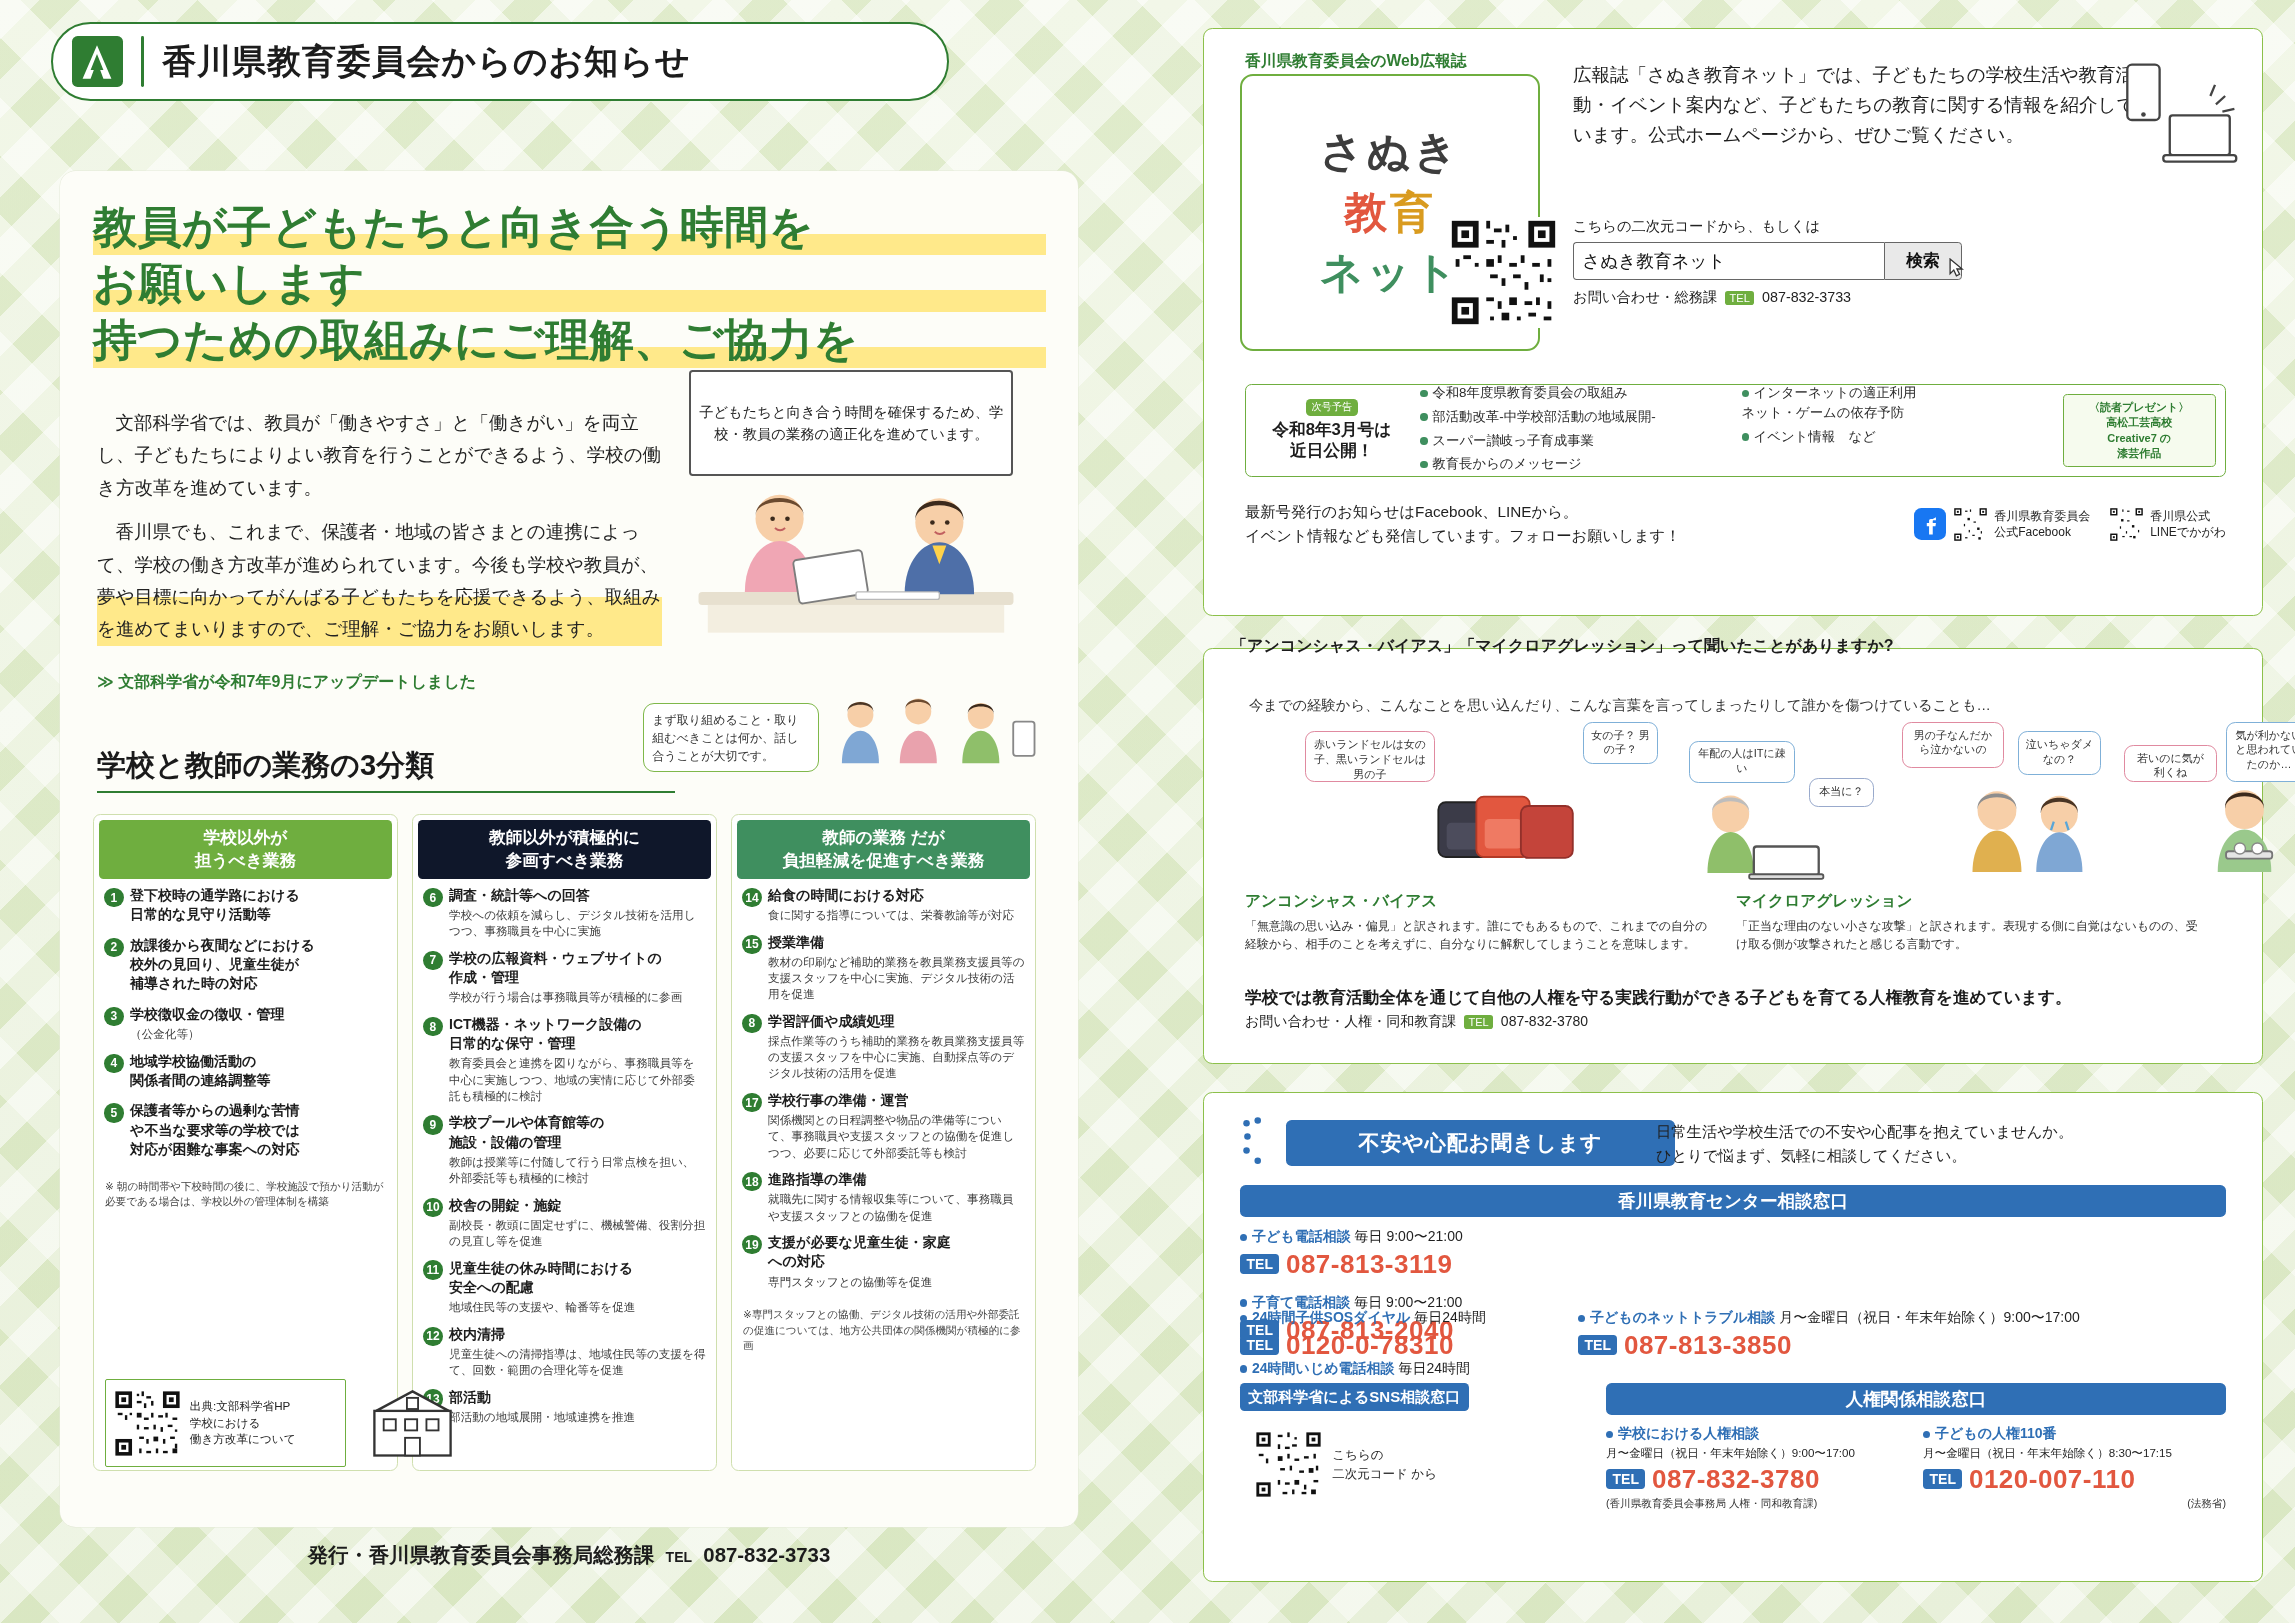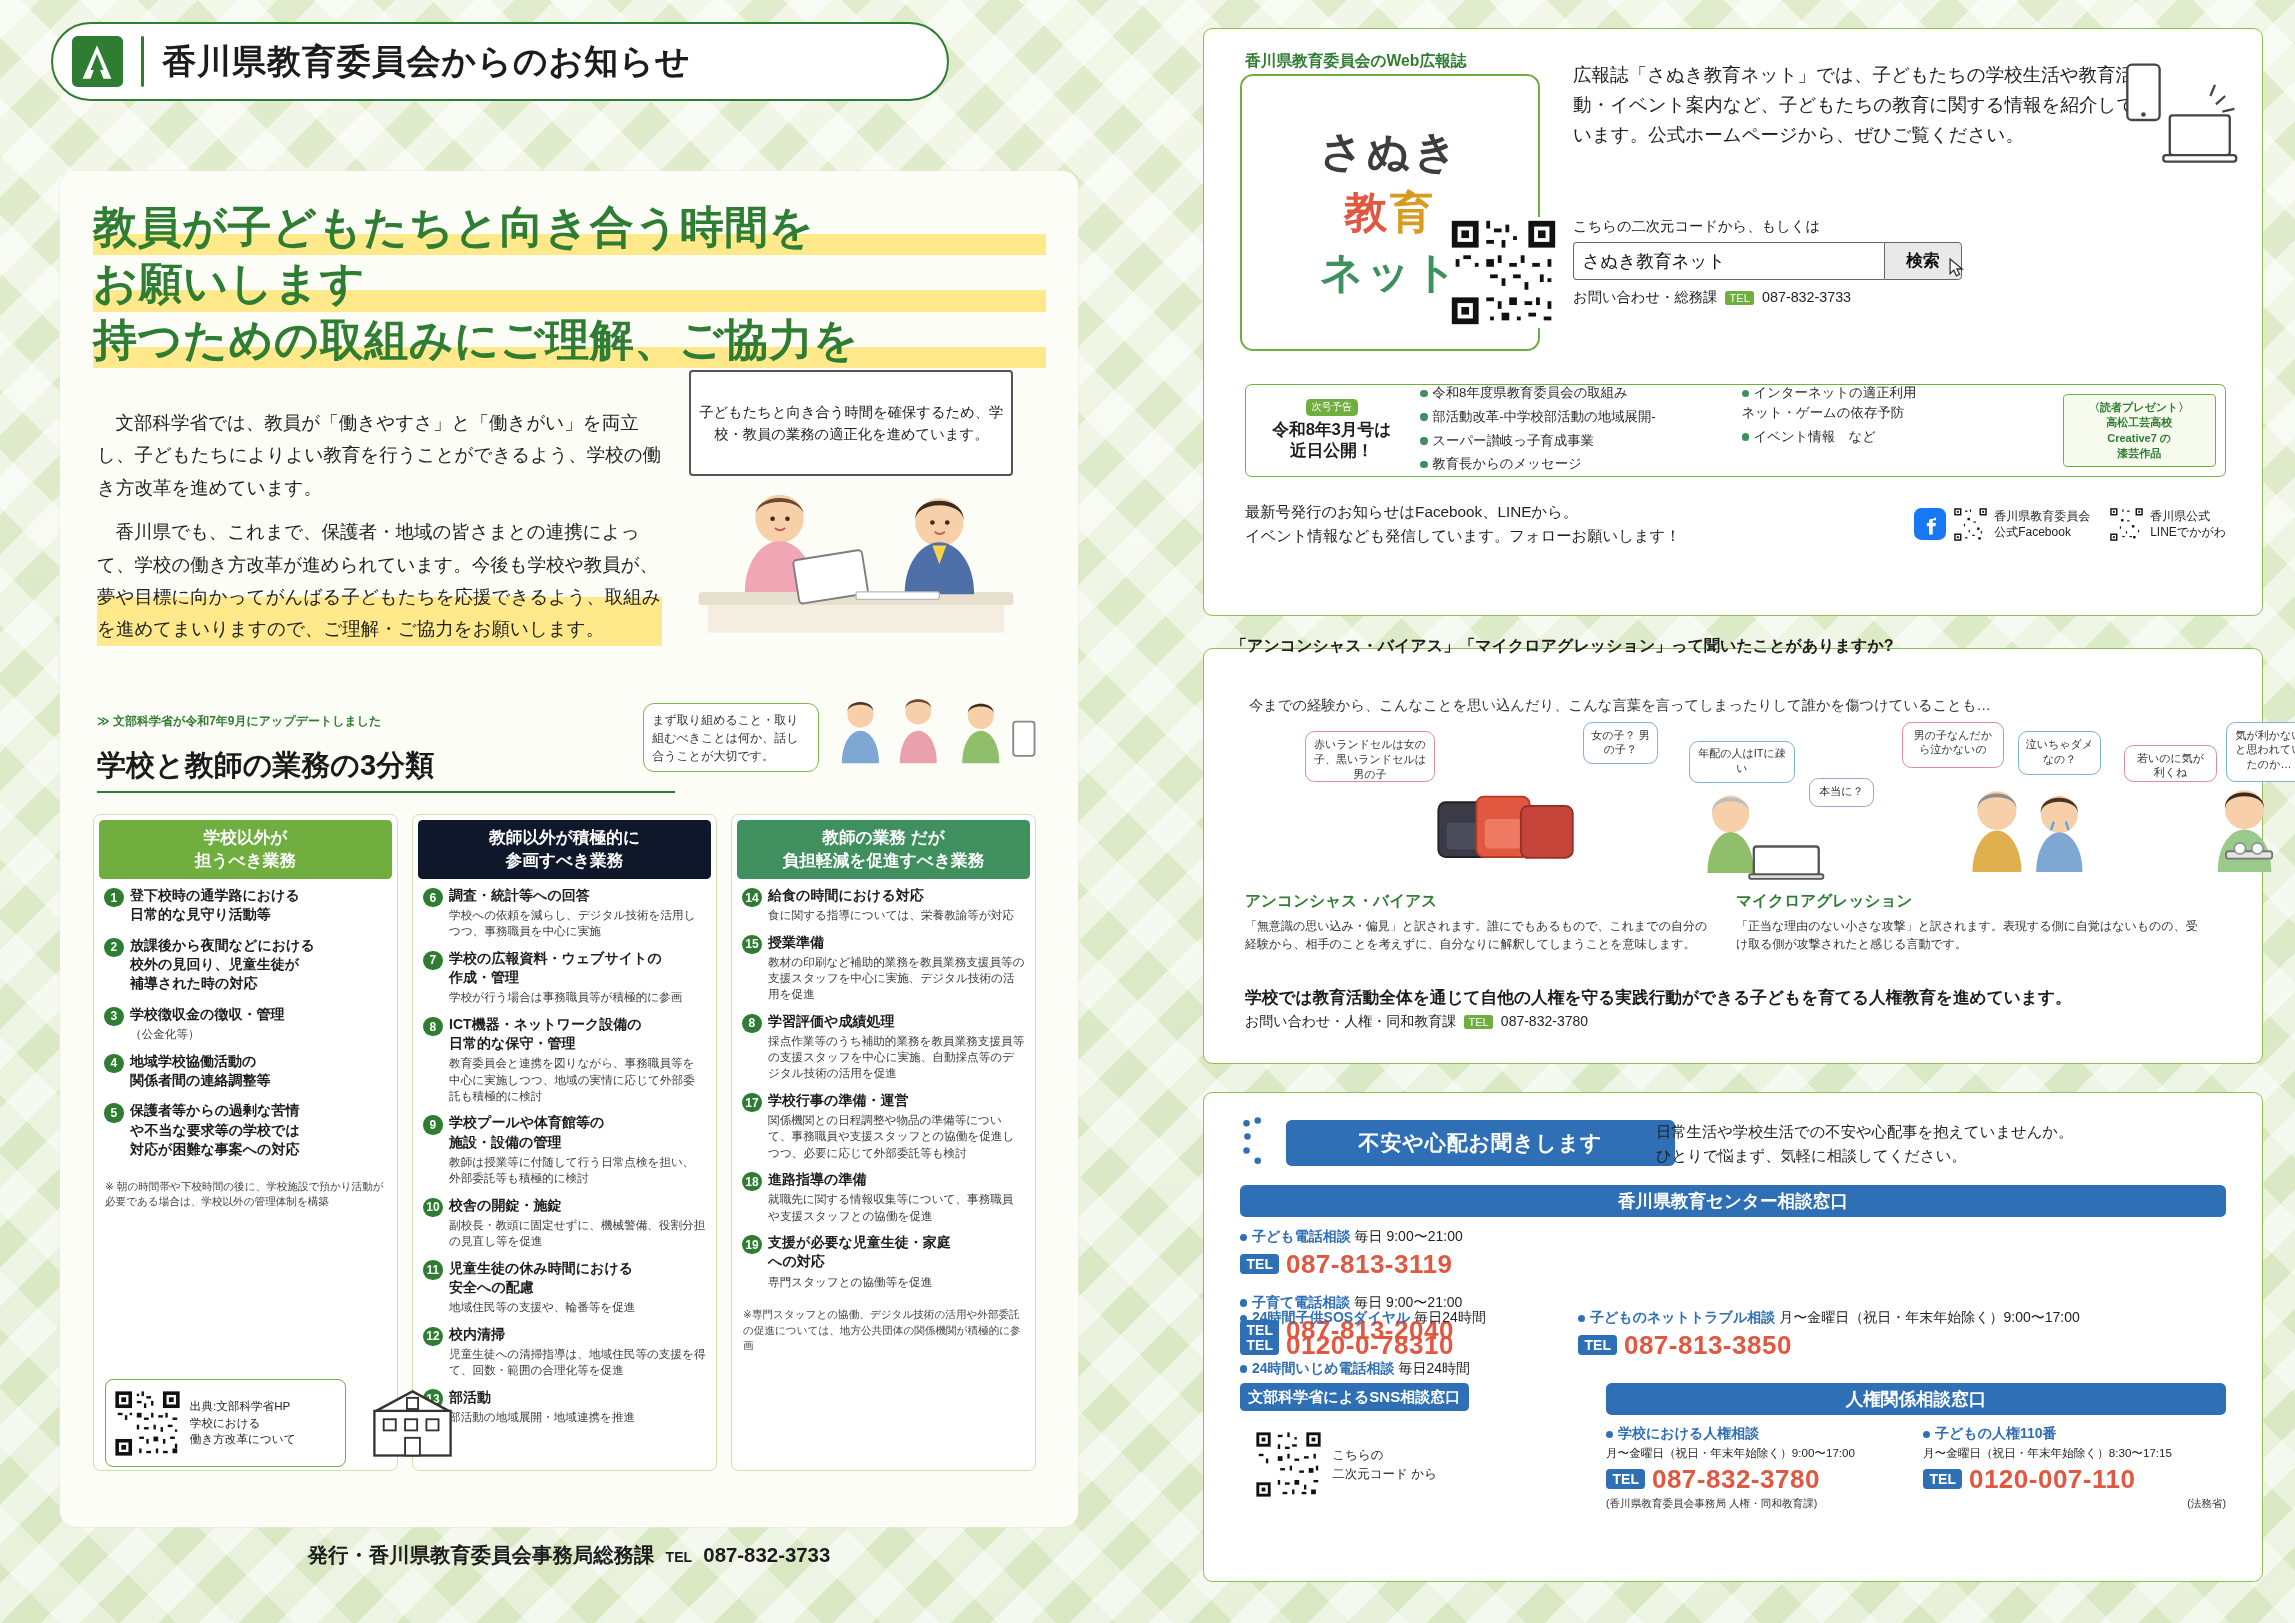--- a/index.html
+++ b/index.html
@@ -63,21 +63,21 @@
   }
   .whiteboard{
     position:absolute;left:9.3px;top:0;width:324px;height:106px;background:#fff;
     border:2.3px solid #555;border-radius:3.7px;display:flex;align-items:center;justify-content:center;
     text-align:center;font-size:14.3px;line-height:1.55;padding:5.6px;box-sizing:border-box;color:#222;
   }
   .teachers{position:absolute;left:0;top:106px;width:352px;height:167px;}
 
   
   .sub-note{
-    position:absolute;left:97px;top:713px;font-size:12px;color:#2f7d32;font-weight:bold;
+    position:absolute;left:97px;top:672px;font-size:16px;color:#2f7d32;font-weight:bold;
   }
   .sub-title{
     position:absolute;left:97px;top:740px;width:578px;height:51px;
     border-bottom:2.8px solid #2f7d32;
     font-size:29px;font-weight:bold;color:#1a1a1a;display:flex;align-items:center;
   }
   .bubble{
     position:absolute;left:643px;top:703px;width:176px;height:69px;background:#fff;
     border:1.9px solid #7fb84a;border-radius:11px;font-size:12px;line-height:1.5;
     padding:6.5px 8.3px;box-sizing:border-box;color:#333;
@@ -99,21 +99,21 @@
     flex:0 0 auto;width:19.4px;height:19.4px;border-radius:50%;background:#2f7d32;color:#fff;
     font-size:12px;font-weight:bold;display:flex;align-items:center;justify-content:center;margin-top:1.9px;
   }
   .itxt{font-size:14px;line-height:1.38;}
   .itxt .t{font-weight:bold;color:#1d1d1d;}
   .itxt .d{display:block;font-size:11.6px;color:#3d3d3d;line-height:1.4;margin-top:1.9px;font-weight:normal;}
   .note{font-size:10.6px;line-height:1.45;color:#444;padding:0 11px;}
 
   .qr-box{
     position:absolute;left:105px;top:1379px;width:241px;height:88px;border:1.4px solid #6fae3f;
-    border-radius:8px;display:flex;align-items:center;gap:8.3px;padding:6.5px;box-sizing:border-box;background:#fff;
+    border-radius:2px;display:flex;align-items:center;gap:8.3px;padding:6.5px;box-sizing:border-box;background:#fff;
   }
   .qr{background:#fff;}
   .qr-cap{font-size:11.6px;line-height:1.45;color:#222;}
 
   .school-icon{position:absolute;left:366px;top:1383px;width:93px;height:79px;}
 
   .footer{
     position:absolute;left:60px;top:1541px;width:1018px;text-align:center;
     font-size:20.4px;font-weight:bold;color:#1c1c1c;
   }

